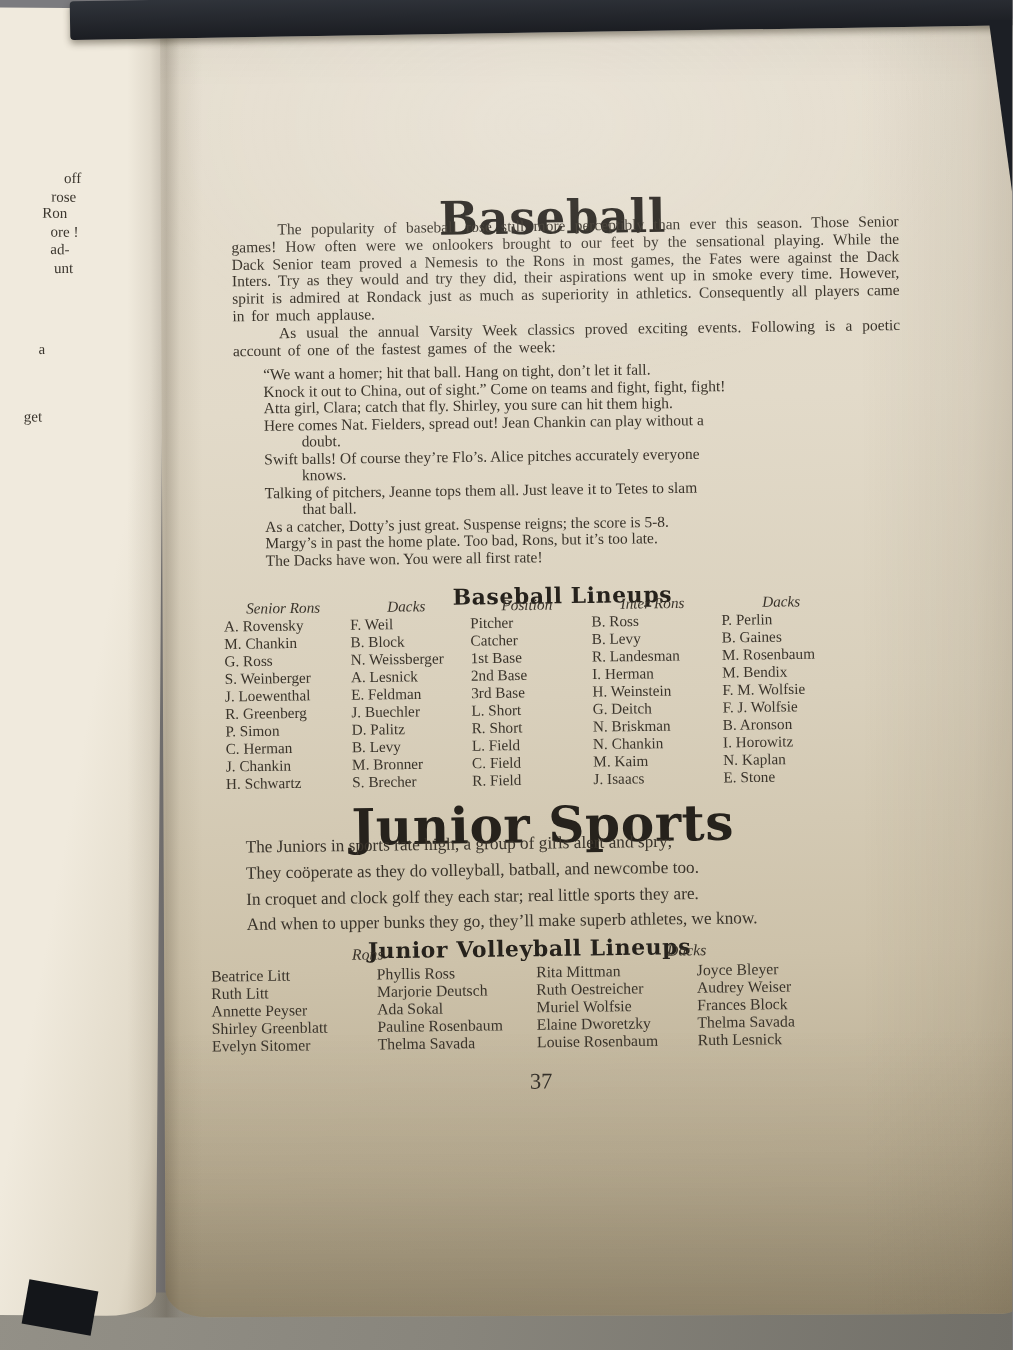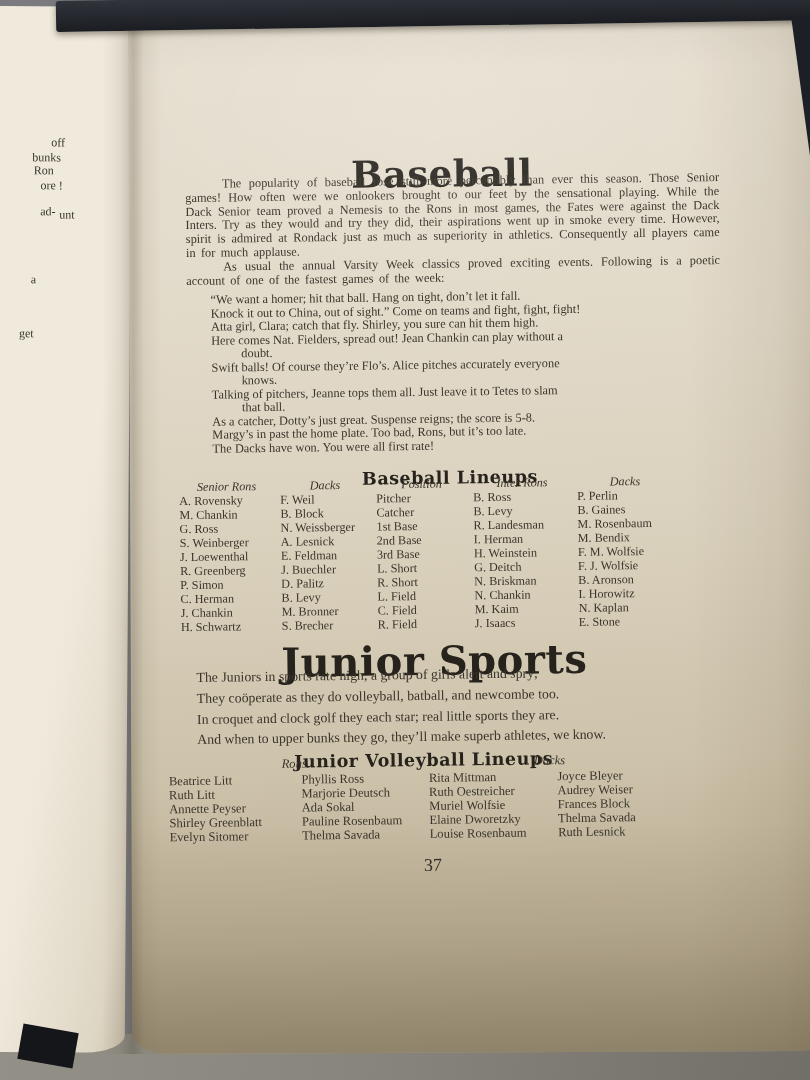--- a/index.html
+++ b/index.html
@@ -19,21 +19,21 @@
   .cover-bl{position:absolute;left:20px;top:1028px;width:56px;height:36px;background:#14161a;
     transform:rotate(10deg);z-index:5;}
 
   
   .left-page{position:absolute;left:0;top:6px;width:132px;height:1046px;
     background:linear-gradient(100deg,#f0eadd 55%,#ded6c4 90%,#c7bda9 100%);
     transform:rotate(0.4deg);transform-origin:top left;
     border-bottom-right-radius:40px 18px;z-index:2;}
   .frag{position:absolute;font-size:12px;color:#3b362e;}
   .f1{top:129px;right:66px}.f2{top:144px;right:70px}.f3{top:157px;right:77px}
-  .f4{top:172px;right:68px}.f5{top:198px;right:75px}.f6{top:201px;right:56px}
+  .f4{top:172px;right:68px}.f5{top:186px;right:75px}.f6{top:201px;right:72px}
   .f7{top:266px;right:94px}.f8{top:320px;right:96px}
 
   
   .gutter{position:absolute;left:102px;top:4px;width:60px;height:1050px;pointer-events:none;z-index:4;
     background:linear-gradient(to right,rgba(94,80,56,0) 0%,rgba(94,80,56,0.10) 30%,
       rgba(58,46,28,0.24) 52%,rgba(94,80,56,0.08) 70%,rgba(94,80,56,0) 100%);}
 
   
   .main-page{position:absolute;left:128px;top:18px;width:682px;height:1036px;z-index:3;
     background:linear-gradient(178deg,#e7e0d2 0%,#e2dac9 30%,#d9d0bc 52%,#cdc2aa 72%,#bcb096 87%,#a69a7f 100%);
@@ -94,21 +94,21 @@
 </style>
 </head>
 <body>
 
 <div class="scene">
 
   <div class="surface-bottom"></div>
 
   <div class="left-page">
     <span class="frag f1">off</span>
-    <span class="frag f2">bunks</span>
+    <span class="frag f2">rose</span>
     <span class="frag f3">Ron</span>
     <span class="frag f4">ore !</span>
     <span class="frag f5">ad-</span>
     <span class="frag f6">unt</span>
     <span class="frag f7">a</span>
     <span class="frag f8">get</span>
   </div>
 
   <div class="main-page">
     <div class="content">

